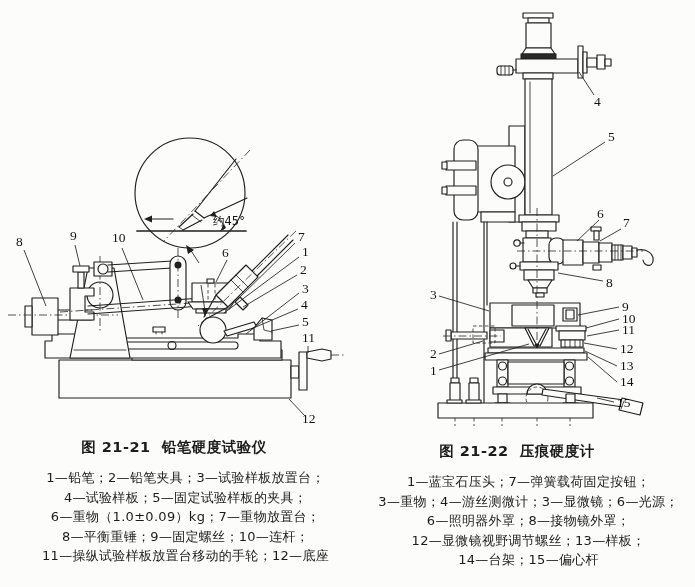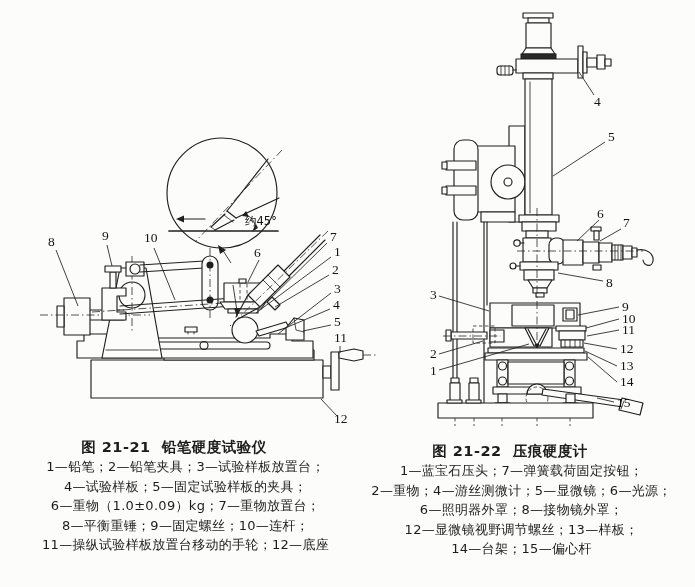--- a/index.html
+++ b/index.html
@@ -14,29 +14,29 @@
   .wht{fill:#fcfcfa;stroke:#1f1f1f;stroke-width:1.15;stroke-linejoin:round;}
   .dk{fill:#2a2a2a;stroke:#1f1f1f;stroke-width:1;}
   .cd{fill:none;stroke:#2a2a2a;stroke-width:0.8;stroke-dasharray:8 3 1.5 3;}
   .dsh{fill:none;stroke:#2a2a2a;stroke-width:0.8;stroke-dasharray:3.5 2.5;}
   .cl{fill:none;stroke:#1f1f1f;stroke-width:0.85;}
   .ah{fill:#1f1f1f;stroke:none;}
   text.num{font-family:"Liberation Serif","DejaVu Serif",serif;font-size:13.5px;fill:#141414;}
   text.ang{font-family:"DejaVu Sans",sans-serif;font-size:11.5px;fill:#141414;}
   
   .caption{position:absolute;text-align:center;}
-  .cap-title{font-weight:bold;font-size:14.5px;white-space:pre;letter-spacing:.5px;margin-bottom:0;}
+  .cap-title{font-weight:bold;font-size:14.5px;white-space:pre;letter-spacing:.5px;margin-bottom:11px;}
   .cap-line{font-size:13px;line-height:19.5px;letter-spacing:.3px;padding-left:23px;}
 </style>
 </head>
 <body>
 
 <div class="page">
 
-  <div class="fig" style="left:0;margin-left:32px;">
+  <div class="fig" style="left:0;">
     <svg width="348" height="435" viewBox="0 0 348 435">
 
       <g>
         <circle class="ln" cx="190" cy="193" r="55"></circle>
         <path class="ln thk" d="M137,231 L246,231"></path>
         <path class="cd" d="M250,150 L163,242"></path>
 
         <path class="ln" d="M236,159 L195,211"></path>
         <path class="ln" d="M247,198 L204,218"></path>
         <path class="ln" d="M195,211 L204,218"></path>
@@ -354,22 +354,22 @@
 
   <div class="caption" style="left:0;top:438px;width:348px;">
     <div class="cap-title">图 21-21  铅笔硬度试验仪</div>
     <div class="cap-line">1—铅笔；2—铅笔夹具；3—试验样板放置台；</div>
     <div class="cap-line">4—试验样板；5—固定试验样板的夹具；</div>
     <div class="cap-line">6—重物（1.0±0.09）kg；7—重物放置台；</div>
     <div class="cap-line">8—平衡重锤；9—固定螺丝；10—连杆；</div>
     <div class="cap-line">11—操纵试验样板放置台移动的手轮；12—底座</div>
   </div>
 
-  <div class="caption" style="left:336px;top:442px;width:348px;">
+  <div class="caption" style="left:343px;top:442px;width:348px;">
     <div class="cap-title">图 21-22  压痕硬度计</div>
     <div class="cap-line">1—蓝宝石压头；7—弹簧载荷固定按钮；</div>
-    <div class="cap-line">2—重物；4—游丝测微计；5—显微镜；6—光源；</div>
+    <div class="cap-line">3—重物；4—游丝测微计；3—显微镜；6—光源；</div>
     <div class="cap-line">6—照明器外罩；8—接物镜外罩；</div>
     <div class="cap-line">12—显微镜视野调节螺丝；13—样板；</div>
     <div class="cap-line">14—台架；15—偏心杆</div>
   </div>
 
 </div>
 
 </body></html>

